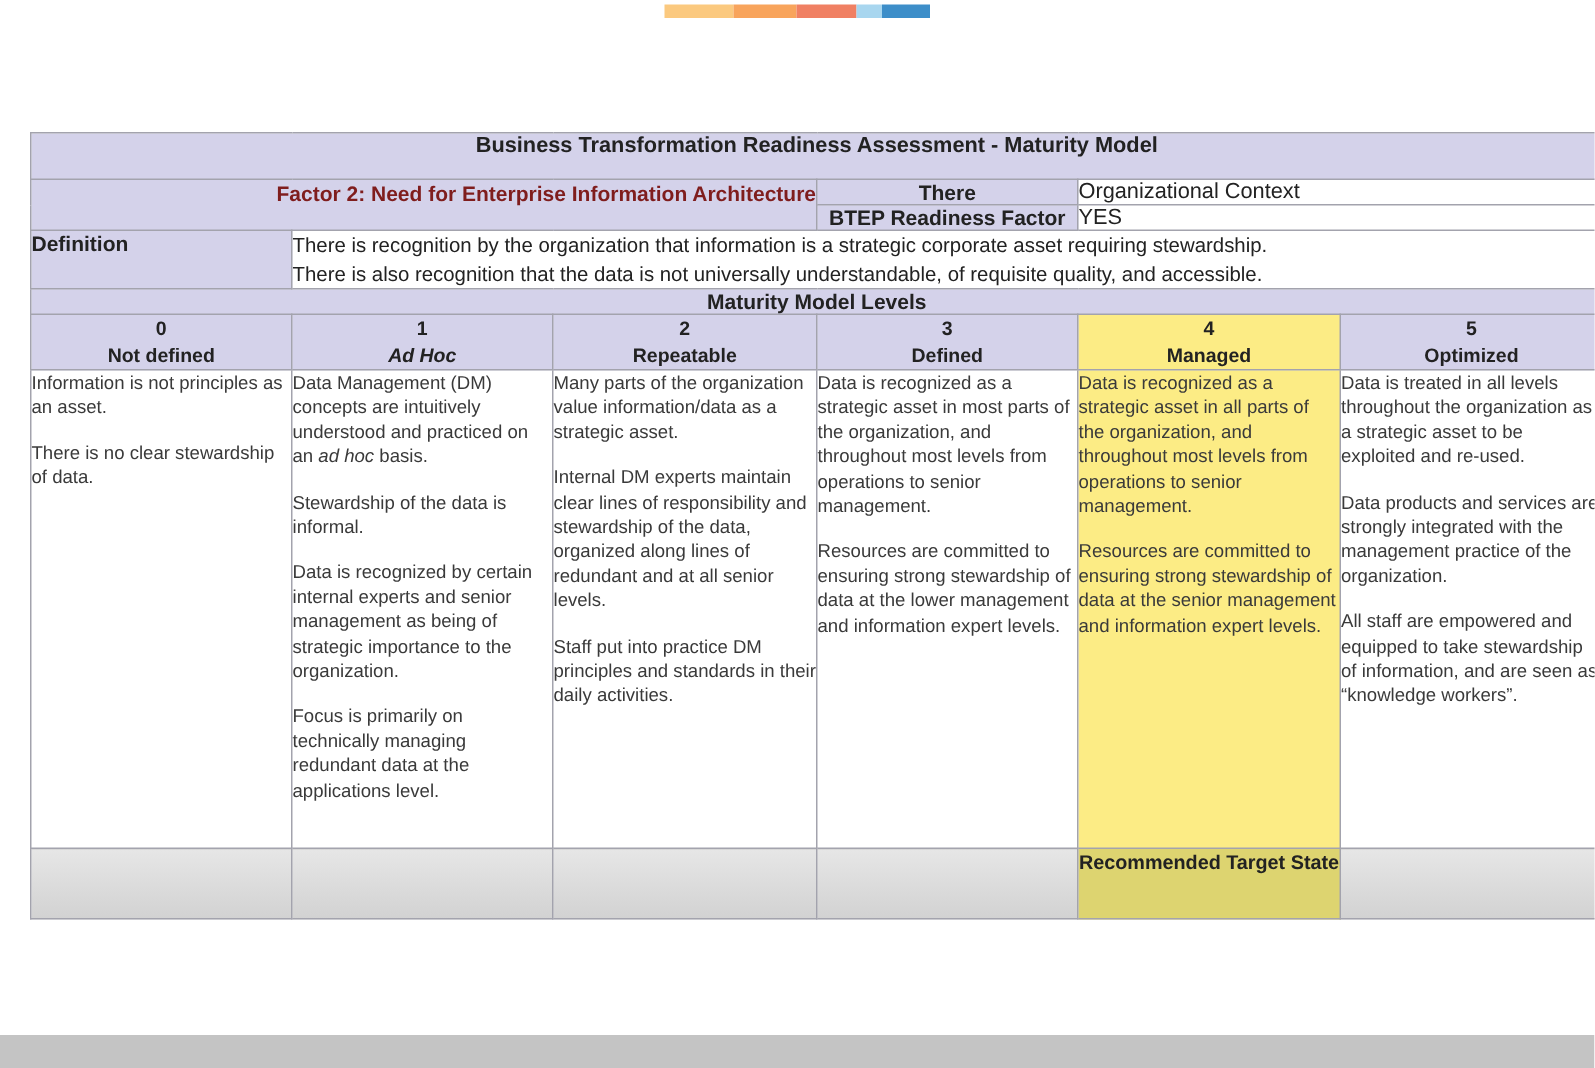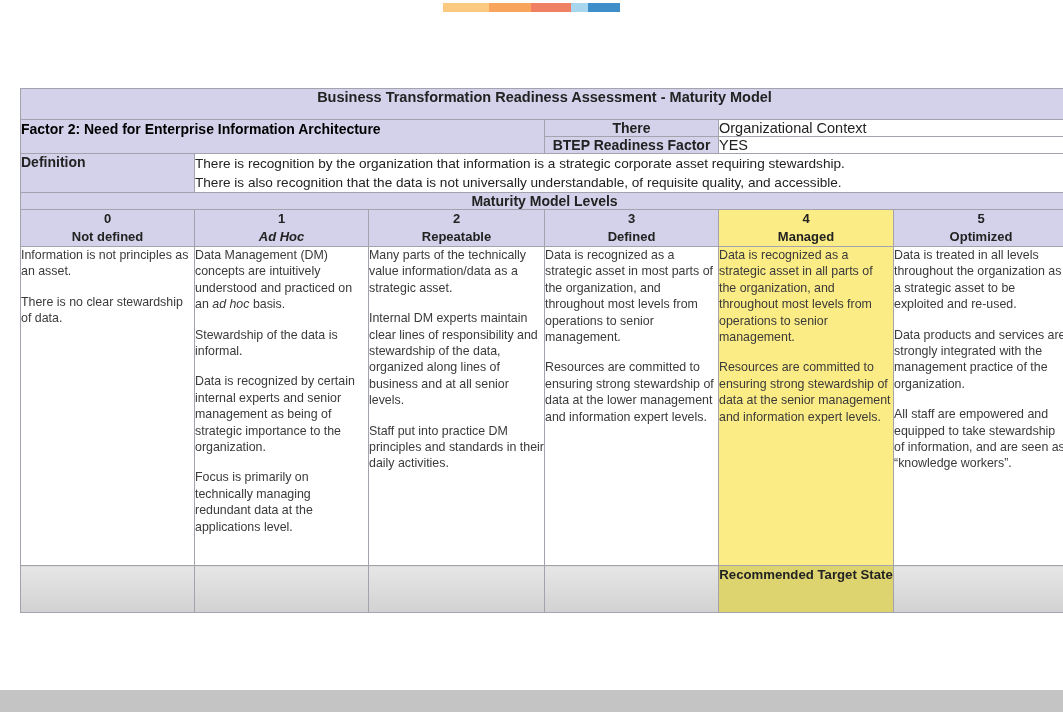--- a/index.html
+++ b/index.html
@@ -86,22 +86,22 @@
     font-weight: bold;
     color: #222222;
     text-align: center;
     vertical-align: middle;
     padding: 7px 6px;
   }
 
   .factor-cell {
     font-size: 14px;
     font-weight: bold;
-    color: #000000;
-    text-align: left;
+    color: #7f1d1d;
+    text-align: right;
     vertical-align: middle;
     line-height: 19px;
     padding: 6px 10px;
   }
   .meta-label {
     font-size: 14px;
     font-weight: bold;
     color: #222222;
     text-align: center;
     vertical-align: middle;
@@ -277,22 +277,22 @@
             <p>Information is not principles as an asset.</p>
             <p>There is no clear stewardship of data.</p>
           </td>
       <td class="white body-cell">
             <p>Data Management (DM) concepts are intuitively understood and practiced on an <i>ad hoc</i> basis.</p>
             <p>Stewardship of the data is informal.</p>
             <p>Data is recognized by certain internal experts and senior management as being of strategic importance to the organization.</p>
             <p>Focus is primarily on technically managing redundant data at the applications level.</p>
           </td>
       <td class="white body-cell">
-            <p>Many parts of the technically value information/data as a strategic asset.</p>
-            <p>Internal DM experts maintain clear lines of responsibility and stewardship of the data, organized along lines of business and at all senior levels.</p>
+            <p>Many parts of the organization value information/data as a strategic asset.</p>
+            <p>Internal DM experts maintain clear lines of responsibility and stewardship of the data, organized along lines of redundant and at all senior levels.</p>
             <p>Staff put into practice DM principles and standards in their daily activities.</p>
           </td>
       <td class="white body-cell">
             <p>Data is recognized as a strategic asset in most parts of the organization, and throughout most levels from operations to senior management.</p>
             <p>Resources are committed to ensuring strong stewardship of data at the lower management and information expert levels.</p>
           </td>
       <td class="yellow body-cell">
             <p>Data is recognized as a strategic asset in all parts of the organization, and throughout most levels from operations to senior management.</p>
             <p>Resources are committed to ensuring strong stewardship of data at the senior management and information expert levels.</p>
           </td>

